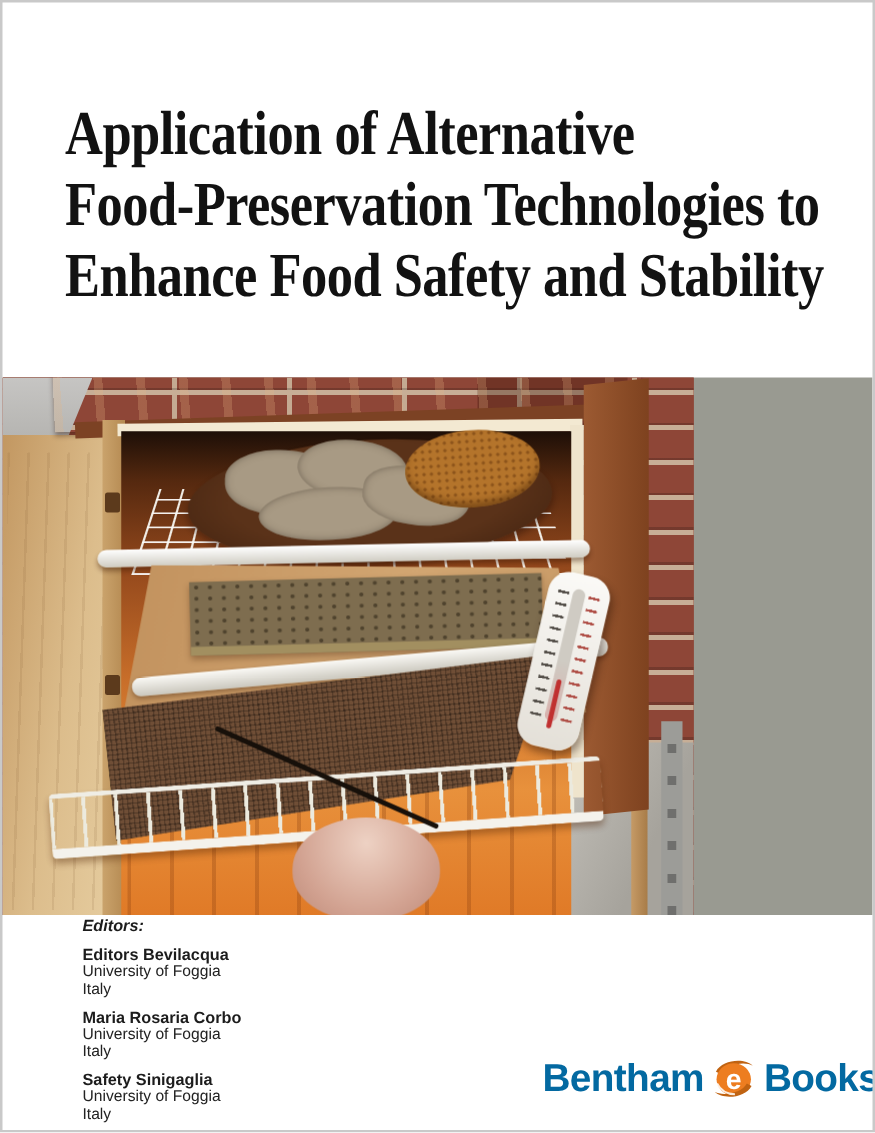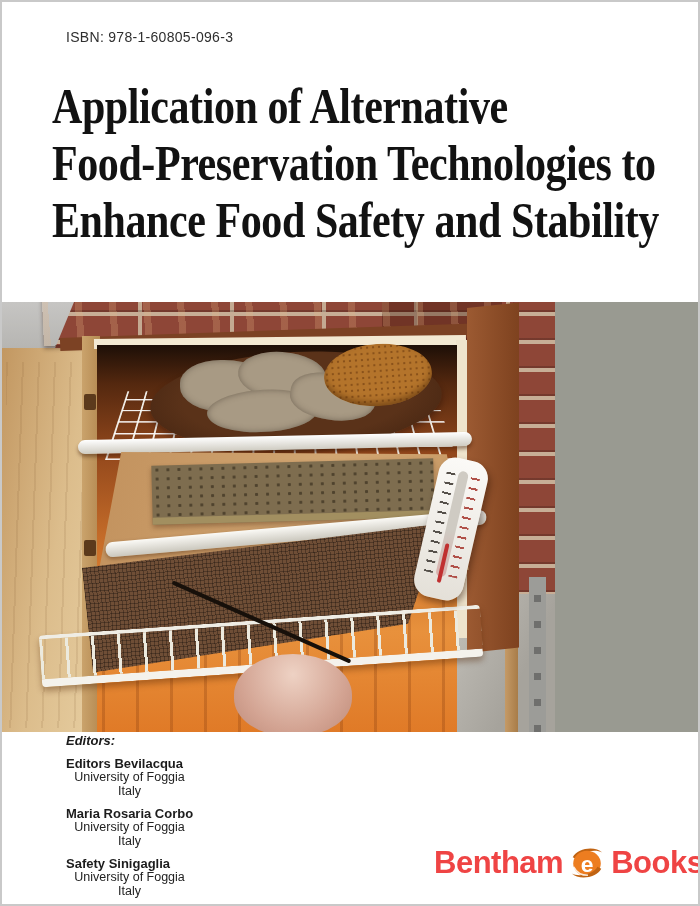--- a/index.html
+++ b/index.html
@@ -127,33 +127,32 @@
   .thermo-col{left:23px;top:86px;width:4px;height:40px;background:#c03030;border-radius:2px;}
   .ticks-l{left:8px;top:14px;width:9px;height:104px;
     background:repeating-linear-gradient(0deg,#55504a 0 2px, transparent 2px 10px);}
   .ticks-r{left:33px;top:14px;width:9px;height:104px;
     background:repeating-linear-gradient(0deg,#b05048 0 2px, transparent 2px 10px);}
   
   .editors{position:absolute; left:64px; top:731px; color:#1c1c1c;}
   .ed-heading{font-weight:700; font-size:13px; margin-bottom:9px;font-style:italic;}
   .ed-group{margin-bottom:9px;}
   .ed-name{font-weight:700; font-size:13px; line-height:14px;}
-  .ed-line{font-size:12.5px; line-height:13.5px; color:#222;text-align:center;}
+  .ed-line{font-size:12.5px; line-height:13.5px; color:#222;}
   
   .logo{position:absolute; left:432px; top:843px; display:flex; align-items:center; gap:5px;}
-  .brand{font-weight:700; font-size:31px; letter-spacing:-.5px; color:#ef4444;
+  .brand{font-weight:700; font-size:31px; letter-spacing:-.5px; color:#0369a1;
     font-family:"Liberation Sans", sans-serif;}
   .e-icon{width:38px; height:36px; display:block;}
 </style>
 </head>
 <body>
 
 <div class="page">
 
-  <div class="isbn">ISBN: 978-1-60805-096-3</div>
 
   <h1 class="title">
     <span class="tline">Application of Alternative</span>
     <span class="tline">Food-Preservation Technologies to</span>
     <span class="tline">Enhance Food Safety and Stability</span>
   </h1>
 
   <div class="band">
     <div class="photo">
       <div class="brick"></div>

